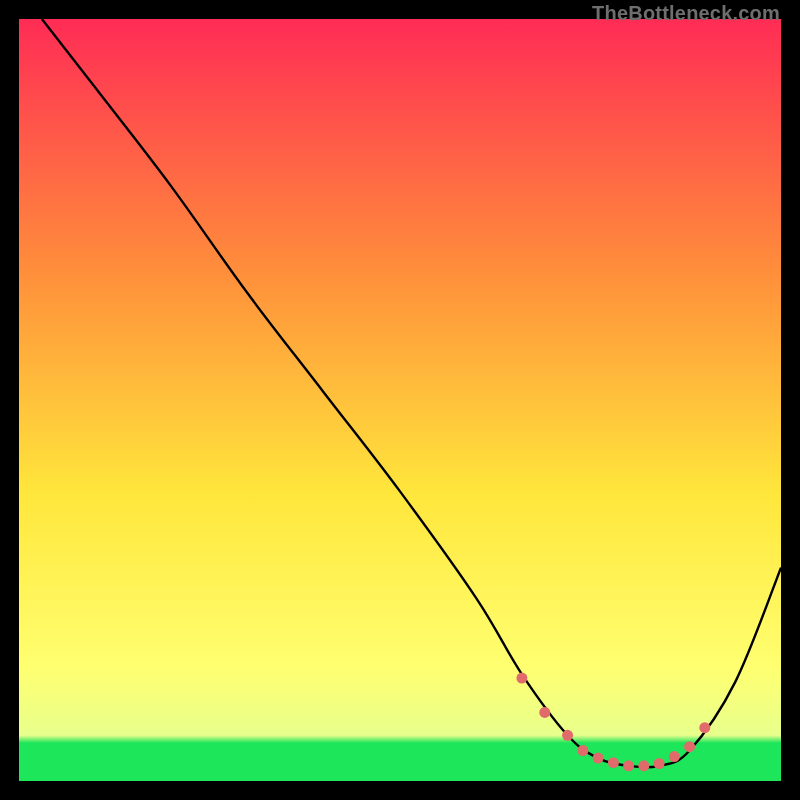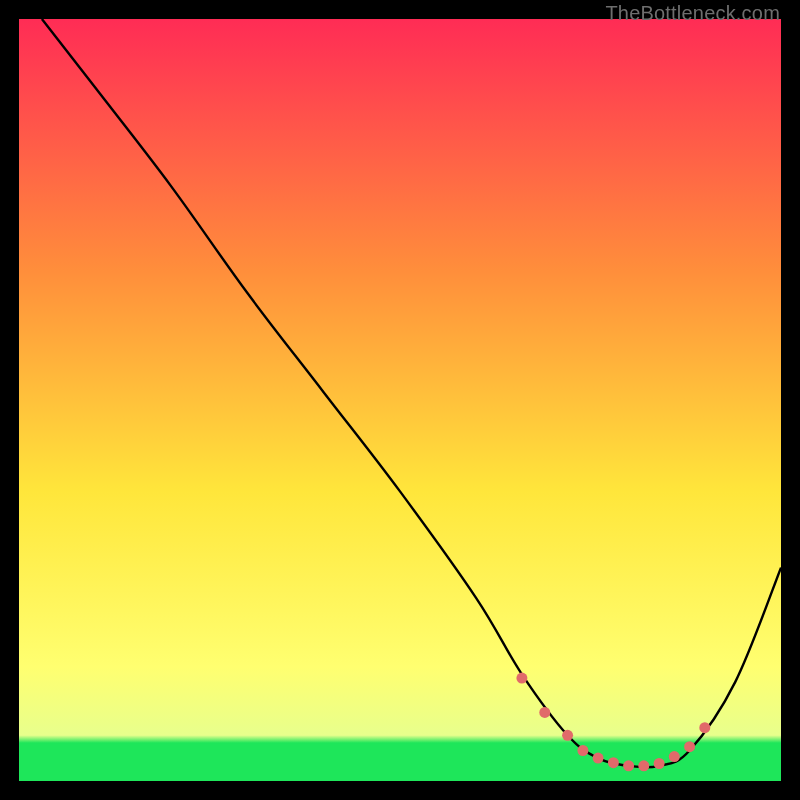--- a/index.html
+++ b/index.html
@@ -20,21 +20,21 @@
   svg {
     display: block;
   }
   .watermark {
     position: absolute;
     top: 2px;
     right: 20px;
     font-family: Arial, Helvetica, sans-serif;
     font-size: 20px;
     color: #6e6e6e;
-    font-weight: 400;
+    font-weight: 700;
     letter-spacing: 0.2px;
   }
 </style>
 </head>
 <body>
 
 <div class="chart-container">
   <svg id="chart-svg" width="762" height="762" viewBox="0 0 762 762">
     <defs>
       <linearGradient id="bg-grad" x1="0" y1="0" x2="0" y2="1">

